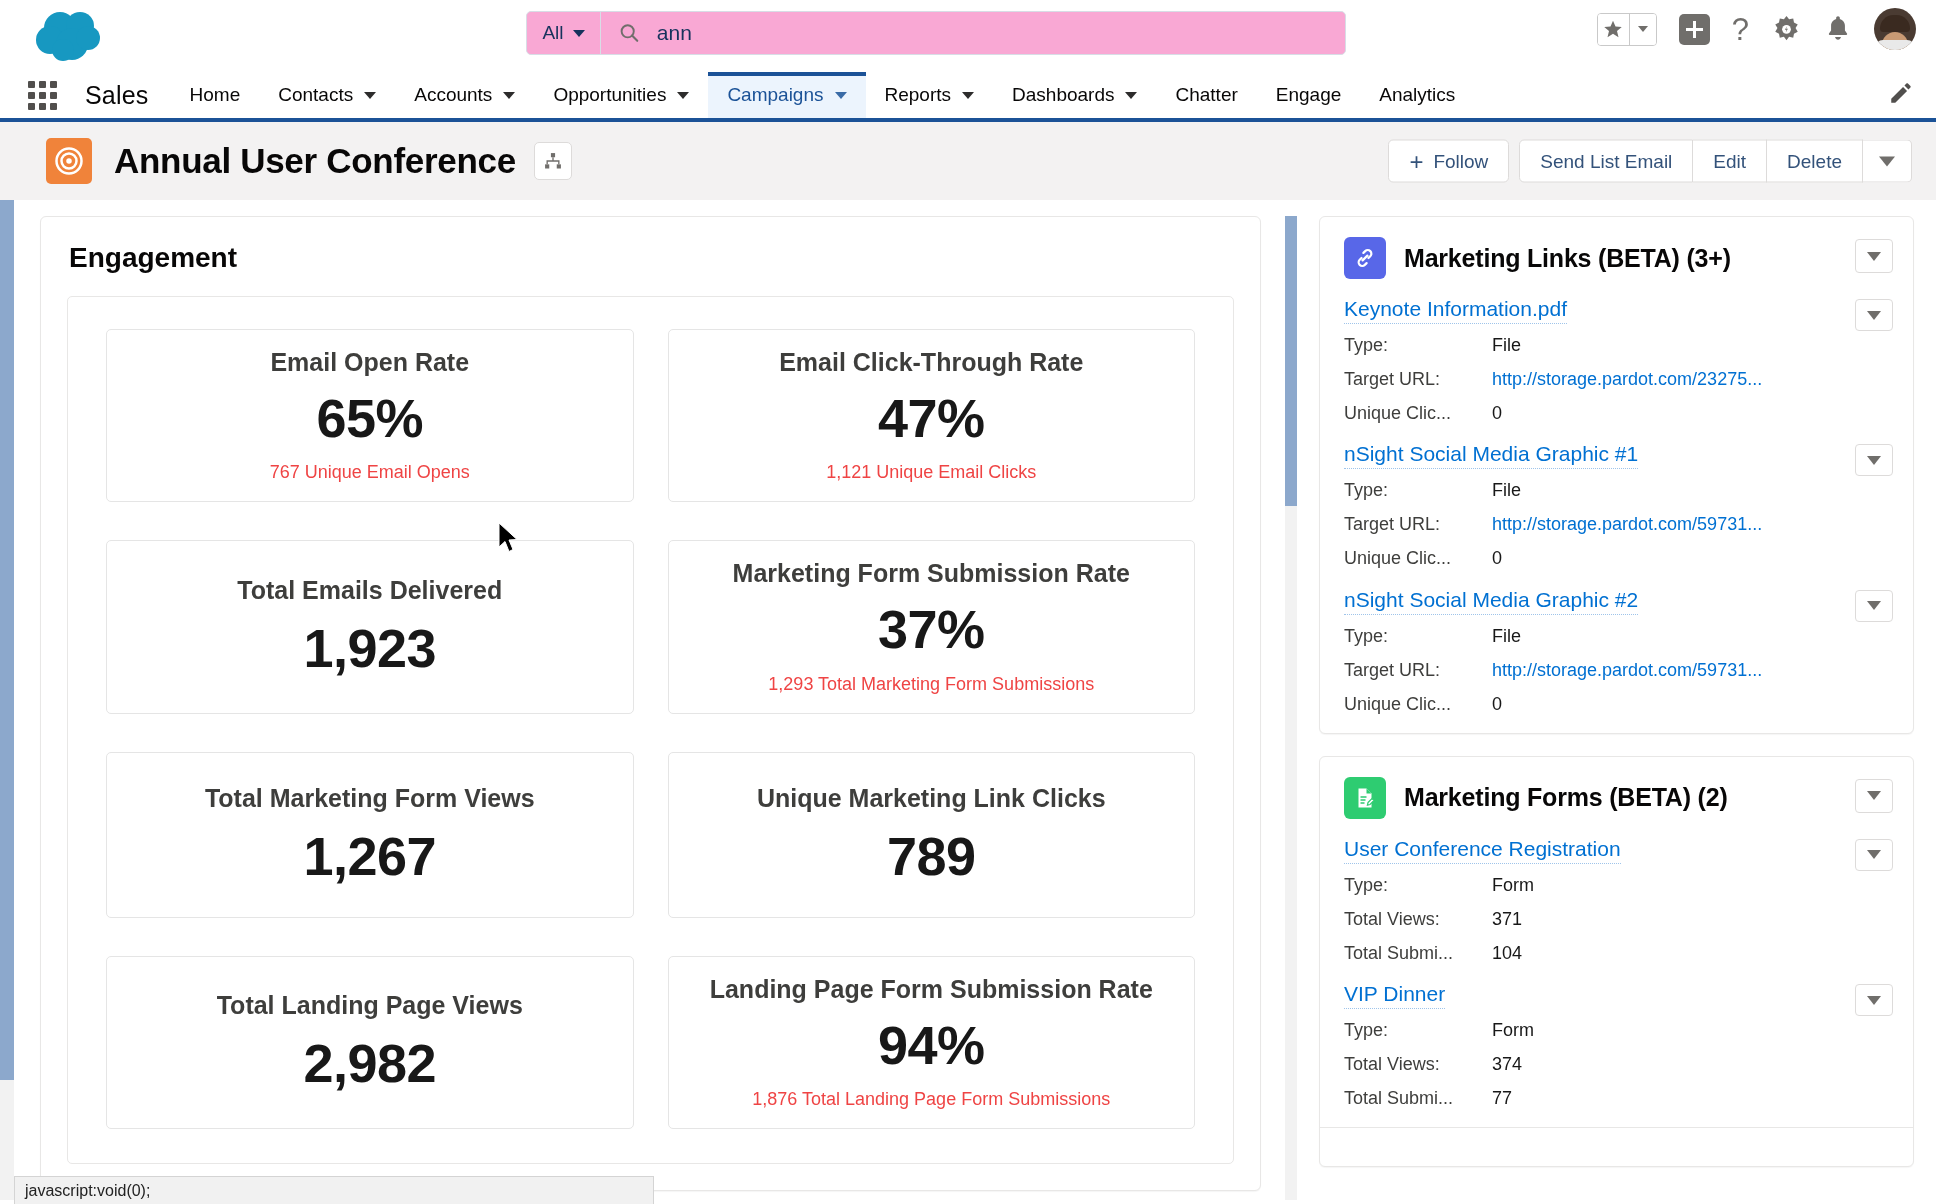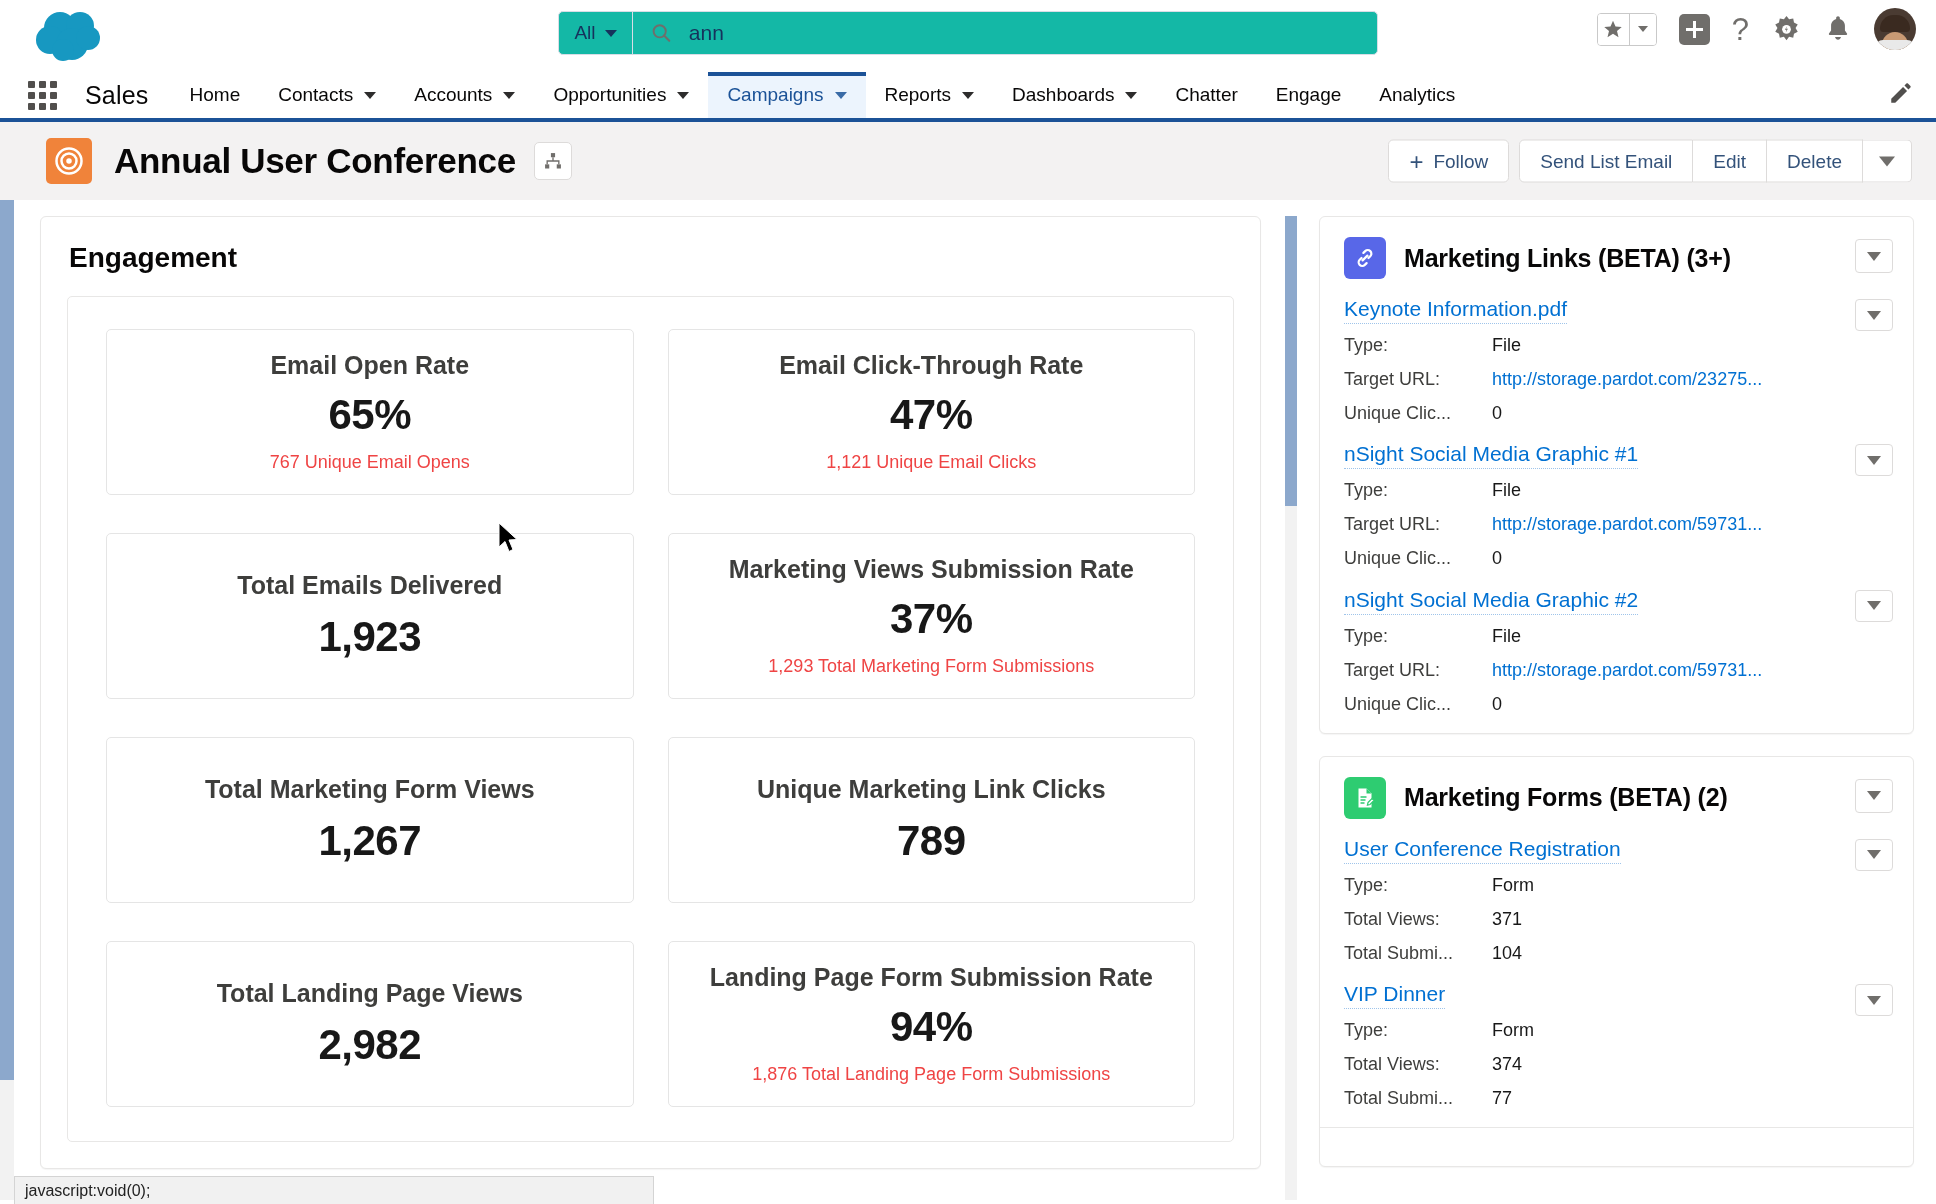--- a/index.html
+++ b/index.html
@@ -14,25 +14,25 @@
   .global-header {
     height: 72px; background: #ffffff;
     display: flex; align-items: center;
     padding: 0 22px;
     position: relative;
   }
   .sf-logo { width: 86px; height: 60px; position: relative; flex: 0 0 auto; margin-left: 8px;}
   .sf-logo svg { display:block; }
 
   .search-wrap {
-    position: absolute; left: 558px; top: 11px;
+    position: absolute; left: 526px; top: 11px;
     width: 820px; height: 44px;
     display: flex; align-items: stretch;
     border: 1px solid #d8dde6; border-radius: 5px;
-    background: #14b8a6;
+    background: #f9a8d4;
   }
   .search-scope {
     width: 74px; display: flex; align-items: center; justify-content: center;
     gap: 9px; font-size: 19px; color: #16325c;
     border-right: 1px solid #d8dde6; cursor: pointer;
   }
   .caret-down {
     width: 0; height: 0; border-left: 6px solid transparent;
     border-right: 6px solid transparent; border-top: 7px solid #16325c;
   }
@@ -206,21 +206,21 @@
     border: 1px solid #e5e5e5; border-radius: 5px;
     background: #fff; min-height: 166px;
     display: flex; flex-direction: column; align-items: center;
     justify-content: center; padding: 18px 10px;
   }
   .metric-label {
     font-size: 25px; font-weight: bold; color: #3e3e3c; text-align: center;
     margin-bottom: 12px;
   }
   .metric-value {
-    font-size: 42px; font-weight: bold; color: #181818; line-height: 1.1;
+    font-size: 54px; font-weight: bold; color: #181818; line-height: 1.1;
     letter-spacing: -.5px;
   }
   .metric-sub {
     font-size: 18px; color: #ef4444; margin-top: 14px; text-align: center;
   }
   .metric-tile.no-sub .metric-value { margin-top: 2px; }
 
   
   .panel { margin-bottom: 22px; }
   .panel-head {
@@ -484,21 +484,21 @@
             <div class="metric-value">47%</div>
             <div class="metric-sub">1,121 Unique Email Clicks</div>
           </div>
 
           <div class="metric-tile no-sub">
             <div class="metric-label">Total Emails Delivered</div>
             <div class="metric-value">1,923</div>
           </div>
 
           <div class="metric-tile">
-            <div class="metric-label">Marketing Views Submission Rate</div>
+            <div class="metric-label">Marketing Form Submission Rate</div>
             <div class="metric-value">37%</div>
             <div class="metric-sub">1,293 Total Marketing Form Submissions</div>
           </div>
 
           <div class="metric-tile no-sub">
             <div class="metric-label">Total Marketing Form Views</div>
             <div class="metric-value">1,267</div>
           </div>
 
           <div class="metric-tile no-sub">

